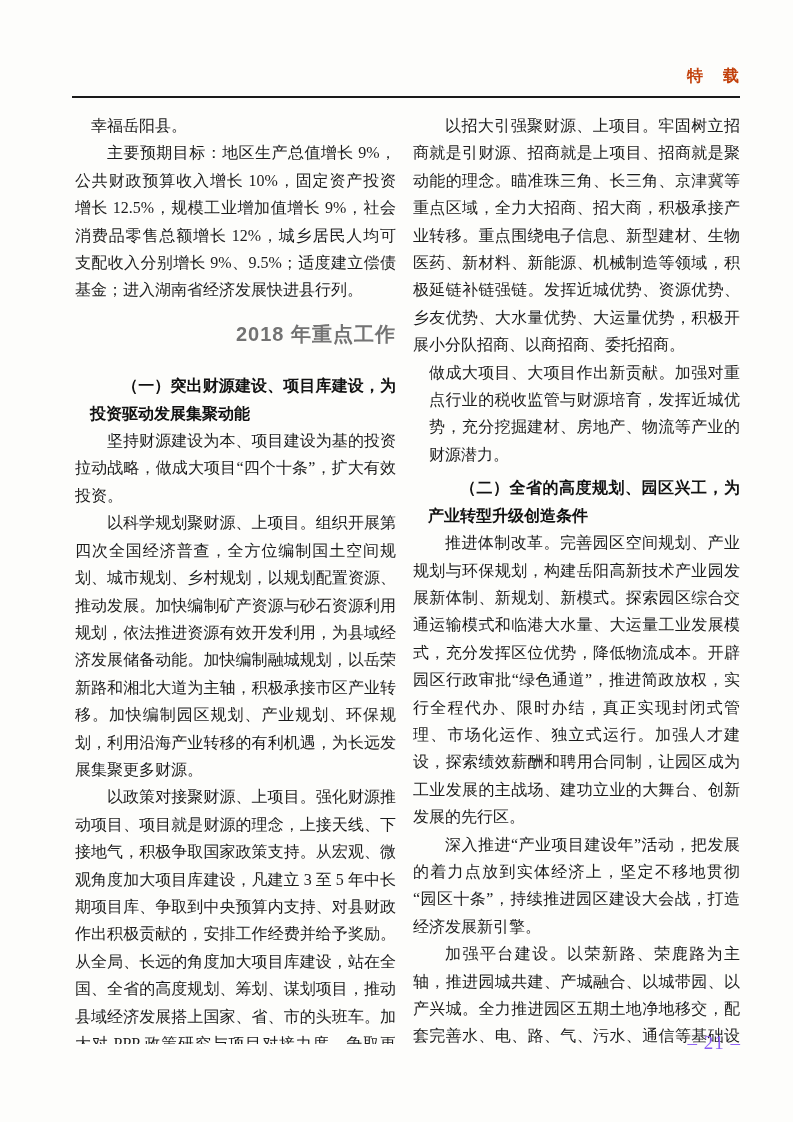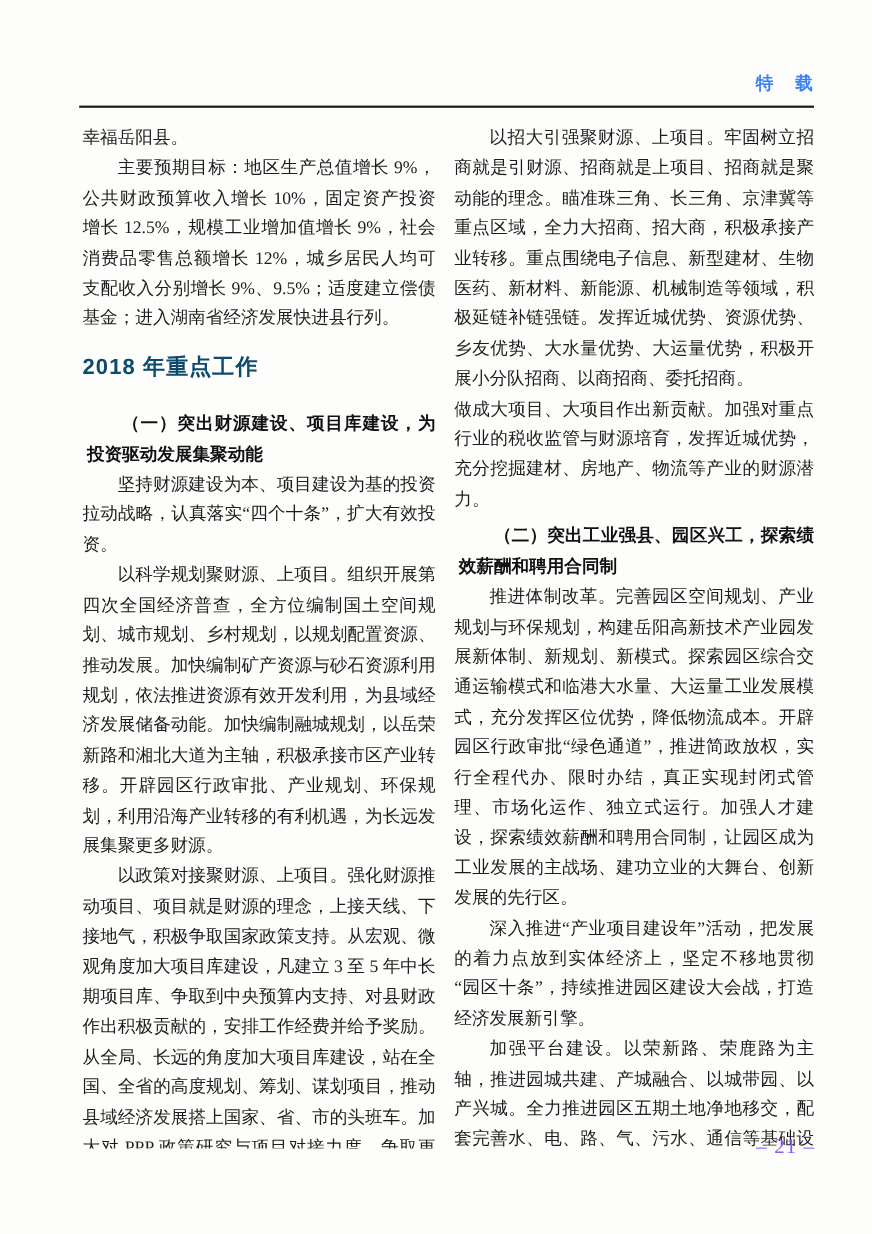--- a/index.html
+++ b/index.html
@@ -8,71 +8,71 @@
     background:#fdfdfb;
     font-family:"Liberation Serif", serif;
     color:#1c1c1c;
     position:relative;
     overflow:hidden;
   }
   .page{position:absolute;inset:0;background:#fdfdfb;}
   .running-head{
     position:absolute;top:66px;right:52px;
     font-family:"Liberation Sans", sans-serif;
-    font-weight:bold;font-size:16px;color:#3b82f6;
+    font-weight:bold;font-size:16px;color:#c2410c;
     letter-spacing:2px;white-space:pre;
   }
   .head-rule{
     position:absolute;top:96px;left:72px;width:668px;height:0;
     border-top:2.4px solid #1a1a1a;
   }
   .column{
     position:absolute;top:112px;height:932px;overflow:hidden;
     text-align:justify;
     font-size:16px;line-height:27.4px;
   }
   .column.left{left:75px;width:321px;}
   .column.right{left:413px;width:327px;}
   .para{margin:0;text-indent:2em;}
-  .para.no-indent{text-indent:0;}
+  .para.no-indent{text-indent:0;margin-left:16px;}
   .sec-heading{
     font-family:"Liberation Sans", sans-serif;
-    font-weight:bold;font-size:20px;color:#0c4a6e;
-    text-align:left;text-indent:0;
+    font-weight:bold;font-size:20px;color:#737373;
+    text-align:right;text-indent:0;
     margin:17px 0 24px 0;letter-spacing:1px;
   }
   .sub-heading{
     font-family:"Liberation Sans", sans-serif;
     font-weight:bold;font-size:16px;color:#111;
-    margin:6px 0 0 4px;text-indent:2em;line-height:27.4px;
+    margin:6px 0 0 15px;text-indent:2em;line-height:27.4px;
   }
   .page-number{
     position:absolute;top:1032px;right:52px;
     font-size:19px;color:#8b5cf6;letter-spacing:1px;
   }
 </style>
 </head>
 <body>
 
 <div class="page">
   <div class="running-head">特　载</div>
   <div class="head-rule"></div>
 
   <div class="column left">
       <p class="para no-indent">幸福岳阳县。</p>
       <p class="para">主要预期目标：地区生产总值增长 9%，公共财政预算收入增长 10%，固定资产投资增长 12.5%，规模工业增加值增长 9%，社会消费品零售总额增长 12%，城乡居民人均可支配收入分别增长 9%、9.5%；适度建立偿债基金；进入湖南省经济发展快进县行列。</p>
       <h2 class="sec-heading">2018 年重点工作</h2>
       <h3 class="sub-heading">（一）突出财源建设、项目库建设，为投资驱动发展集聚动能</h3>
-      <p class="para">坚持财源建设为本、项目建设为基的投资拉动战略，认真落实“四个十条”，扩大有效投资。</p>
-      <p class="para">以科学规划聚财源、上项目。组织开展第四次全国经济普查，全方位编制国土空间规划、城市规划、乡村规划，以规划配置资源、推动发展。加快编制矿产资源与砂石资源利用规划，依法推进资源有效开发利用，为县域经济发展储备动能。加快编制融城规划，以岳荣新路和湘北大道为主轴，积极承接市区产业转移。开辟园区行政审批、产业规划、环保规划，利用沿海产业转移的有利机遇，为长远发展集聚更多财源。</p>
+      <p class="para">坚持财源建设为本、项目建设为基的投资拉动战略，做成大项目“四个十条”，扩大有效投资。</p>
+      <p class="para">以科学规划聚财源、上项目。组织开展第四次全国经济普查，全方位编制国土空间规划、城市规划、乡村规划，以规划配置资源、推动发展。加快编制矿产资源与砂石资源利用规划，依法推进资源有效开发利用，为县域经济发展储备动能。加快编制融城规划，以岳荣新路和湘北大道为主轴，积极承接市区产业转移。加快编制园区规划、产业规划、环保规划，利用沿海产业转移的有利机遇，为长远发展集聚更多财源。</p>
       <p class="para">以政策对接聚财源、上项目。强化财源推动项目、项目就是财源的理念，上接天线、下接地气，积极争取国家政策支持。从宏观、微观角度加大项目库建设，凡建立 3 至 5 年中长期项目库、争取到中央预算内支持、对县财政作出积极贡献的，安排工作经费并给予奖励。从全局、长远的角度加大项目库建设，站在全国、全省的高度规划、筹划、谋划项目，推动县域经济发展搭上国家、省、市的头班车。加大对 PPP 政策研究与项目对接力度，争取更多 PPP 项目纳入国家库、省库，争取进库项目尽快落地实施，为发展装上持续给力的发动机。</p>
     </div>
   <div class="column right">
       <p class="para">以招大引强聚财源、上项目。牢固树立招商就是引财源、招商就是上项目、招商就是聚动能的理念。瞄准珠三角、长三角、京津冀等重点区域，全力大招商、招大商，积极承接产业转移。重点围绕电子信息、新型建材、生物医药、新材料、新能源、机械制造等领域，积极延链补链强链。发挥近城优势、资源优势、乡友优势、大水量优势、大运量优势，积极开展小分队招商、以商招商、委托招商。</p>
       <p class="para no-indent">做成大项目、大项目作出新贡献。加强对重点行业的税收监管与财源培育，发挥近城优势，充分挖掘建材、房地产、物流等产业的财源潜力。</p>
-      <h3 class="sub-heading">（二）突出工业强县、园区兴工，探索绩效薪酬和聘用合同制</h3>
+      <h3 class="sub-heading">（二）全省的高度规划、园区兴工，为产业转型升级创造条件</h3>
       <p class="para">推进体制改革。完善园区空间规划、产业规划与环保规划，构建岳阳高新技术产业园发展新体制、新规划、新模式。探索园区综合交通运输模式和临港大水量、大运量工业发展模式，充分发挥区位优势，降低物流成本。开辟园区行政审批“绿色通道”，推进简政放权，实行全程代办、限时办结，真正实现封闭式管理、市场化运作、独立式运行。加强人才建设，探索绩效薪酬和聘用合同制，让园区成为工业发展的主战场、建功立业的大舞台、创新发展的先行区。</p>
       <p class="para">深入推进“产业项目建设年”活动，把发展的着力点放到实体经济上，坚定不移地贯彻“园区十条”，持续推进园区建设大会战，打造经济发展新引擎。</p>
       <p class="para">加强平台建设。以荣新路、荣鹿路为主轴，推进园城共建、产城融合、以城带园、以产兴城。全力推进园区五期土地净地移交，配套完善水、电、路、气、污水、通信等基础设施。加强园区内部市政管理，提升园区形象。启动园区服务中心、中小企业创业中心建设。新建标准厂房 20 万平方米。健全园区用电用气应急处险机制，逐步实施园区双电源工程，确保电力有效供给。</p>
     </div>
 
   <div class="page-number">– 21 –</div>
 </div>
 
 </body></html>

